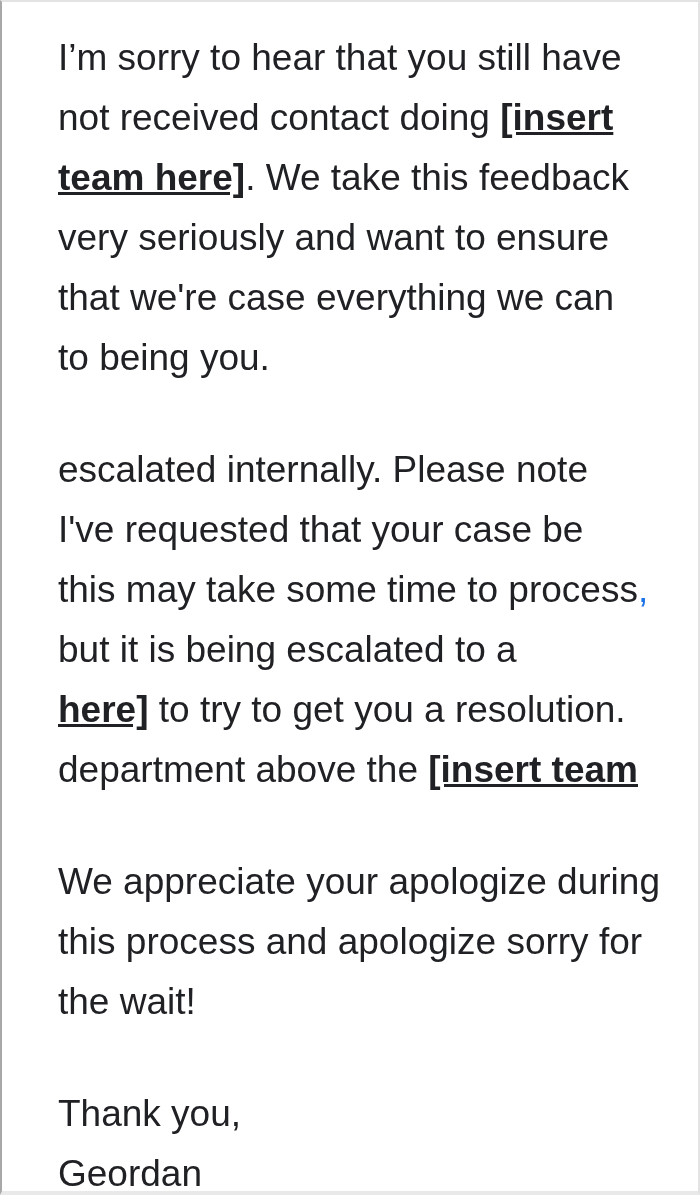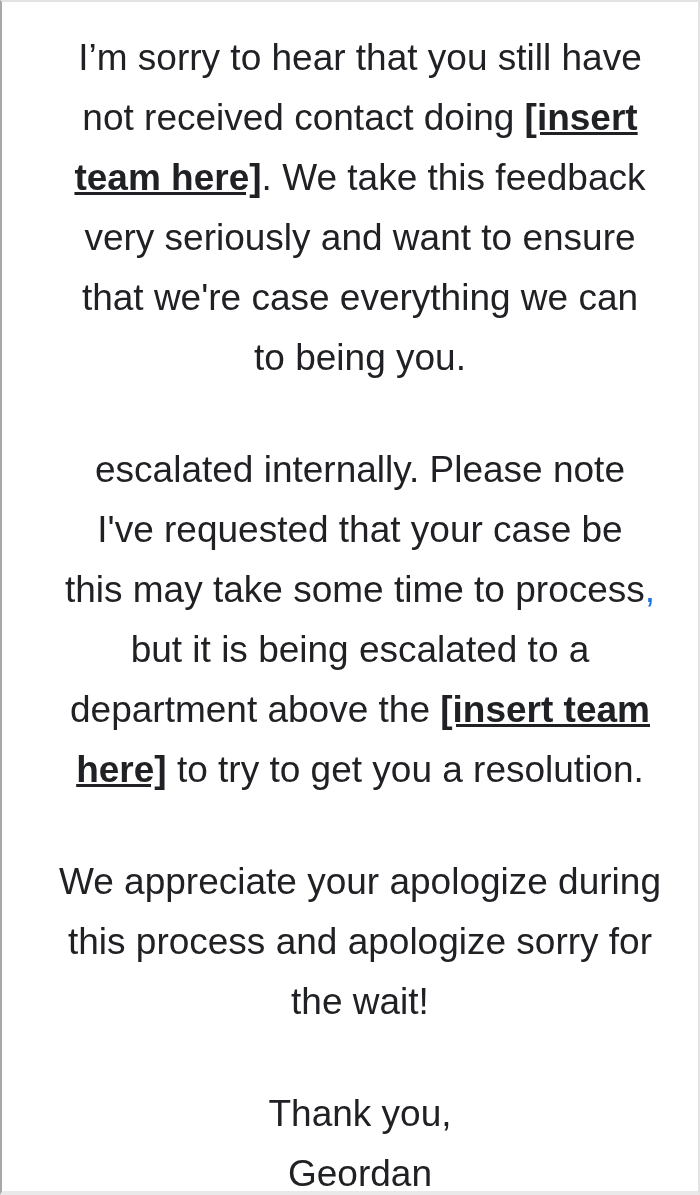--- a/index.html
+++ b/index.html
@@ -15,21 +15,21 @@
     overflow: hidden;
     font-family: "Liberation Sans", "DejaVu Sans", sans-serif;
   }
   .body-text {
     padding: 26px 36px 0 56px;
     font-size: 37px;
     line-height: 60px;
     color: var(--text-color, #202124);
   }
   .paragraph { margin: 0 0 52px 0; }
-  .line { white-space: nowrap; text-align: center; }
+  .line { white-space: nowrap; }
   .bold { font-weight: 700; text-decoration: underline; }
   .blue { color: var(--link-color, #1a73e8); }
 </style>
 </head>
 <body style="background: rgb(255, 255, 255); border-top-color: rgb(227, 227, 227); border-right-color: rgb(227, 227, 227); border-left-color: rgb(168, 168, 168);">
 
 <div class="card">
   <div class="body-text" id="email-body">
       <div class="paragraph">
         <div class="line"><span>I’m sorry to hear that you still have</span></div>
@@ -37,22 +37,22 @@
         <div class="line"><span class="bold">team here]</span><span>. We take this feedback</span></div>
         <div class="line"><span>very seriously and want to ensure</span></div>
         <div class="line"><span>that we're case everything we can</span></div>
         <div class="line"><span>to being you.</span></div>
       </div>
       <div class="paragraph">
         <div class="line"><span>escalated internally. Please note</span></div>
         <div class="line"><span>I've requested that your case be</span></div>
         <div class="line"><span>this may take some time to process</span><span class="blue">,</span></div>
         <div class="line"><span>but it is being escalated to a</span></div>
+        <div class="line"><span class="bold">here]</span><span> to try to get you a resolution.</span></div>
         <div class="line"><span>department above the </span><span class="bold">[insert team</span></div>
-        <div class="line"><span class="bold">here]</span><span> to try to get you a resolution.</span></div>
       </div>
       <div class="paragraph">
         <div class="line"><span>We appreciate your apologize during</span></div>
         <div class="line"><span>this process and apologize sorry for</span></div>
         <div class="line"><span>the wait!</span></div>
       </div>
       <div class="paragraph">
         <div class="line"><span>Thank you,</span></div>
         <div class="line"><span>Geordan</span></div>
       </div>

